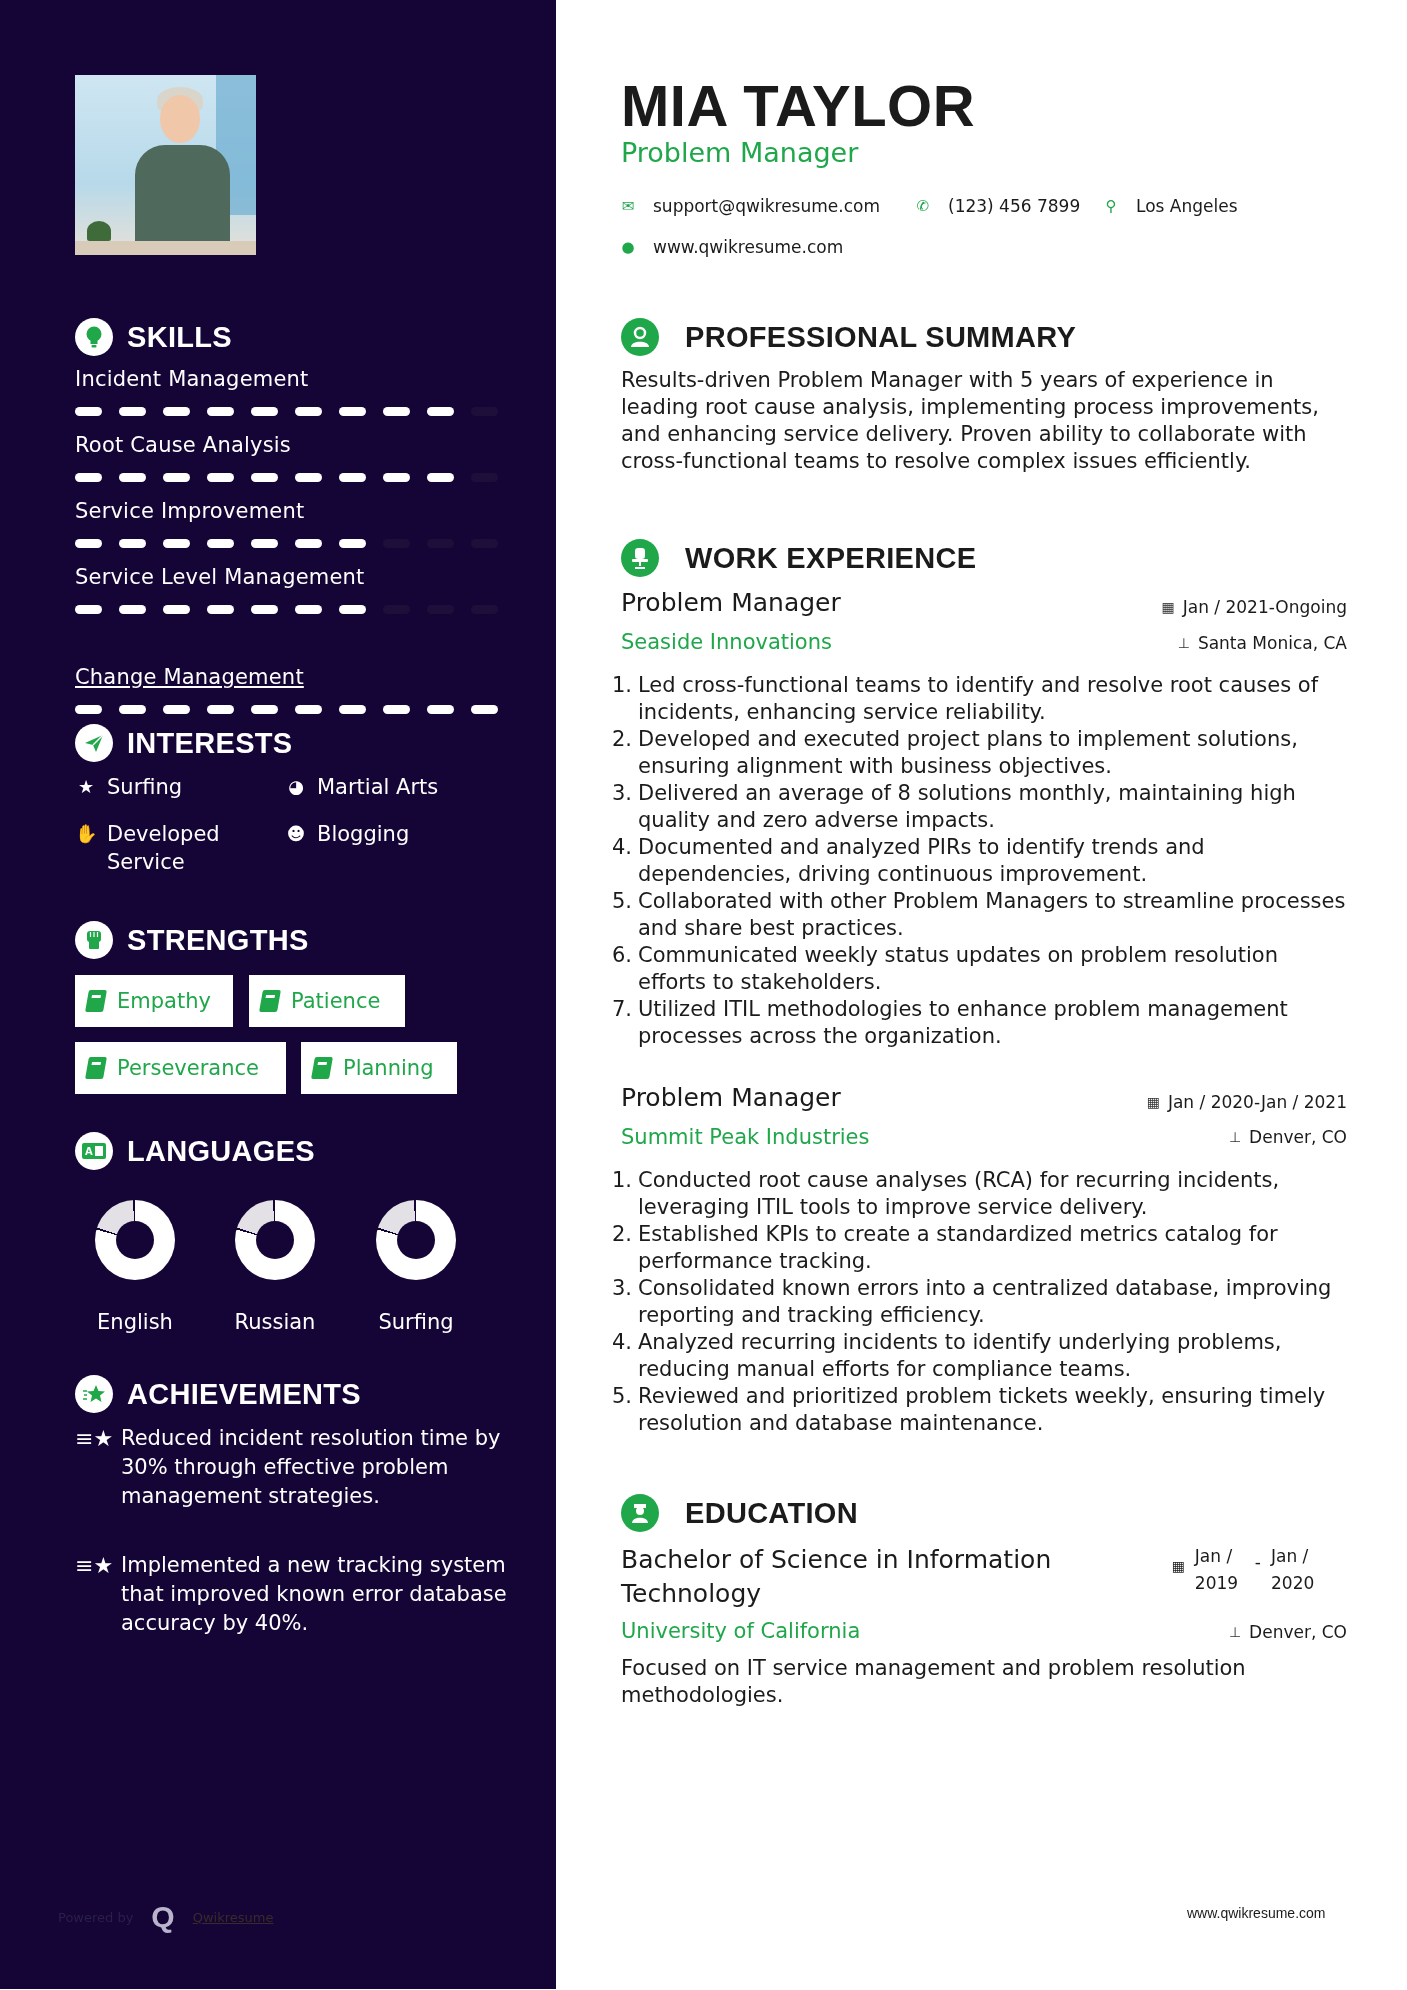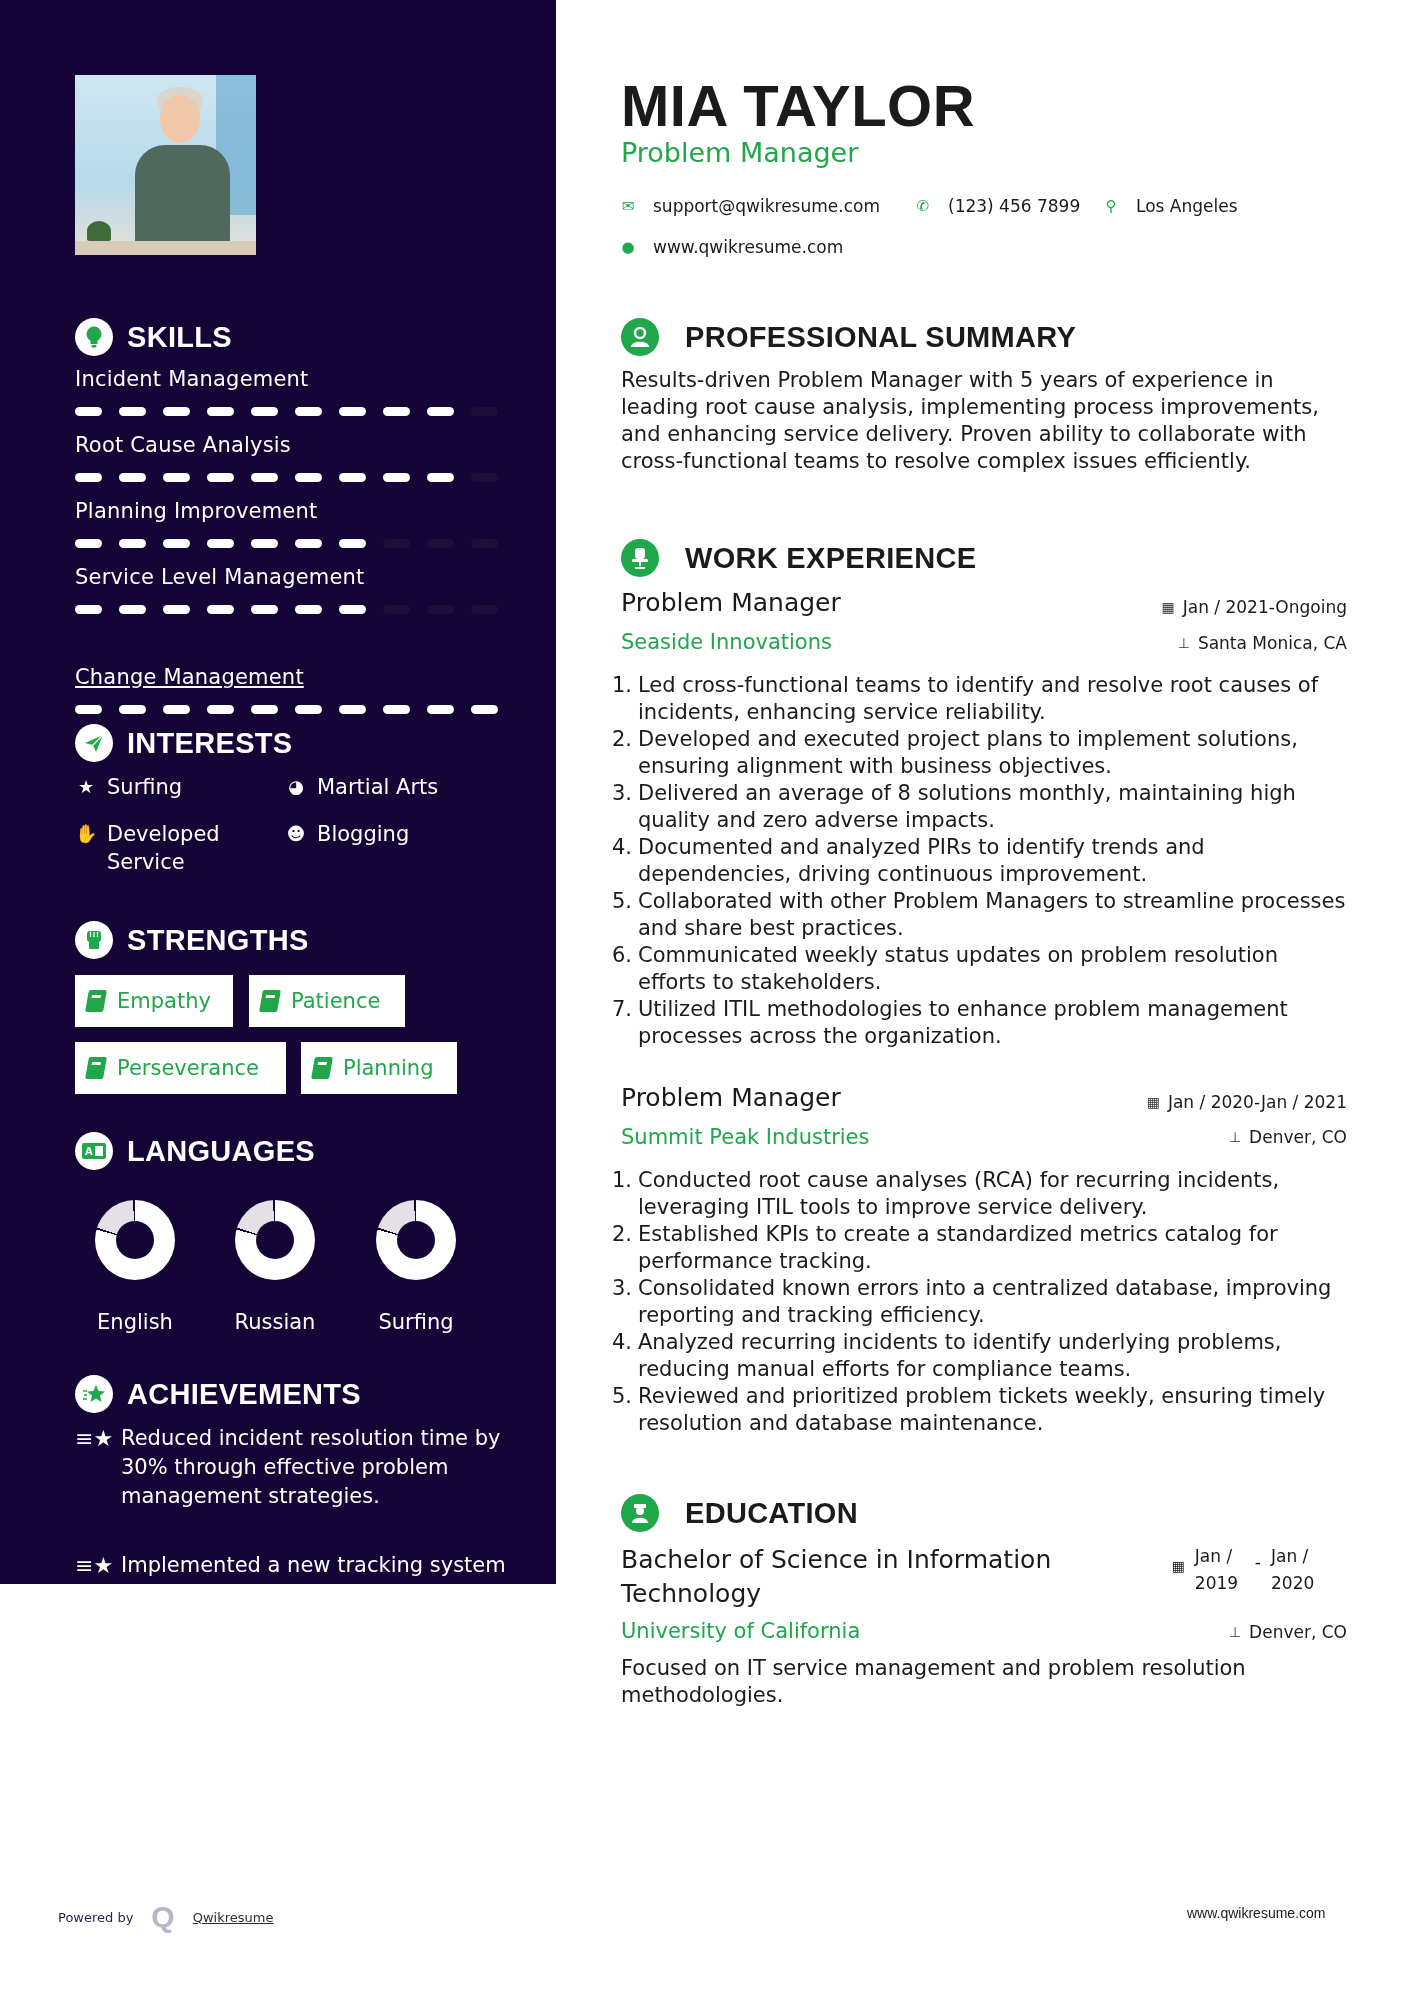--- a/index.html
+++ b/index.html
@@ -1,20 +1,20 @@
 <!DOCTYPE html>
 <html><head>
 <meta charset="utf-8">
 <style>
   * { box-sizing: border-box; margin: 0; padding: 0; }
   html, body { width: 1407px; height: 1990px; background: #ffffff; overflow: hidden; }
   body { position: relative; font-family: "DejaVu Sans", sans-serif; color: #1b1b1b; }
 
   
-  .sidebar { position: absolute; left: 0; top: 0; width: 556px; height: 1584px; background: #150536; color: #ffffff; }
+  .sidebar { position: absolute; left: 0; top: 0; width: 556px; height: 1989px; background: #150536; color: #ffffff; }
   .photo { position: absolute; left: 75px; top: 75px; width: 181px; height: 180px; overflow: hidden;
            background: linear-gradient(180deg, #cfe6f2 0%, #b7d9ea 60%, #e6e1d8 100%); }
   .photo .win { position: absolute; right: 0; top: 0; width: 40px; height: 140px; background: #6eaed0; opacity: .7; }
   .photo .head { position: absolute; left: 85px; top: 20px; width: 40px; height: 48px; border-radius: 50%; background: #f0c7a9; }
   .photo .hair { position: absolute; left: 82px; top: 12px; width: 46px; height: 26px; border-radius: 50% 50% 30% 30%; background: #d9d5cb; }
   .photo .body { position: absolute; left: 60px; top: 70px; width: 95px; height: 100px; border-radius: 30px 30px 0 0; background: #4f6a5d; }
   .photo .desk { position: absolute; left: 0; bottom: 0; width: 100%; height: 14px; background: #d8cbb9; }
   .photo .plant { position: absolute; left: 12px; bottom: 14px; width: 24px; height: 20px; border-radius: 50% 50% 10% 10%; background: #3f6a3a; }
 
   .s-head { position: absolute; left: 75px; display: flex; align-items: center; gap: 14px; }
@@ -120,21 +120,21 @@
         <span></span>
         <span></span>
         <span></span>
         <span></span>
         <span></span>
         <span></span>
         <span class="off"></span>
       </div>
   </div>
   <div class="skill" style="top:499px;">
-    <div class="lbl">Planning Improvement</div>
+    <div class="lbl">Service Improvement</div>
     <div class="bar">
         <span></span>
         <span></span>
         <span></span>
         <span></span>
         <span></span>
         <span></span>
         <span></span>
         <span class="off"></span>
         <span class="off"></span>

